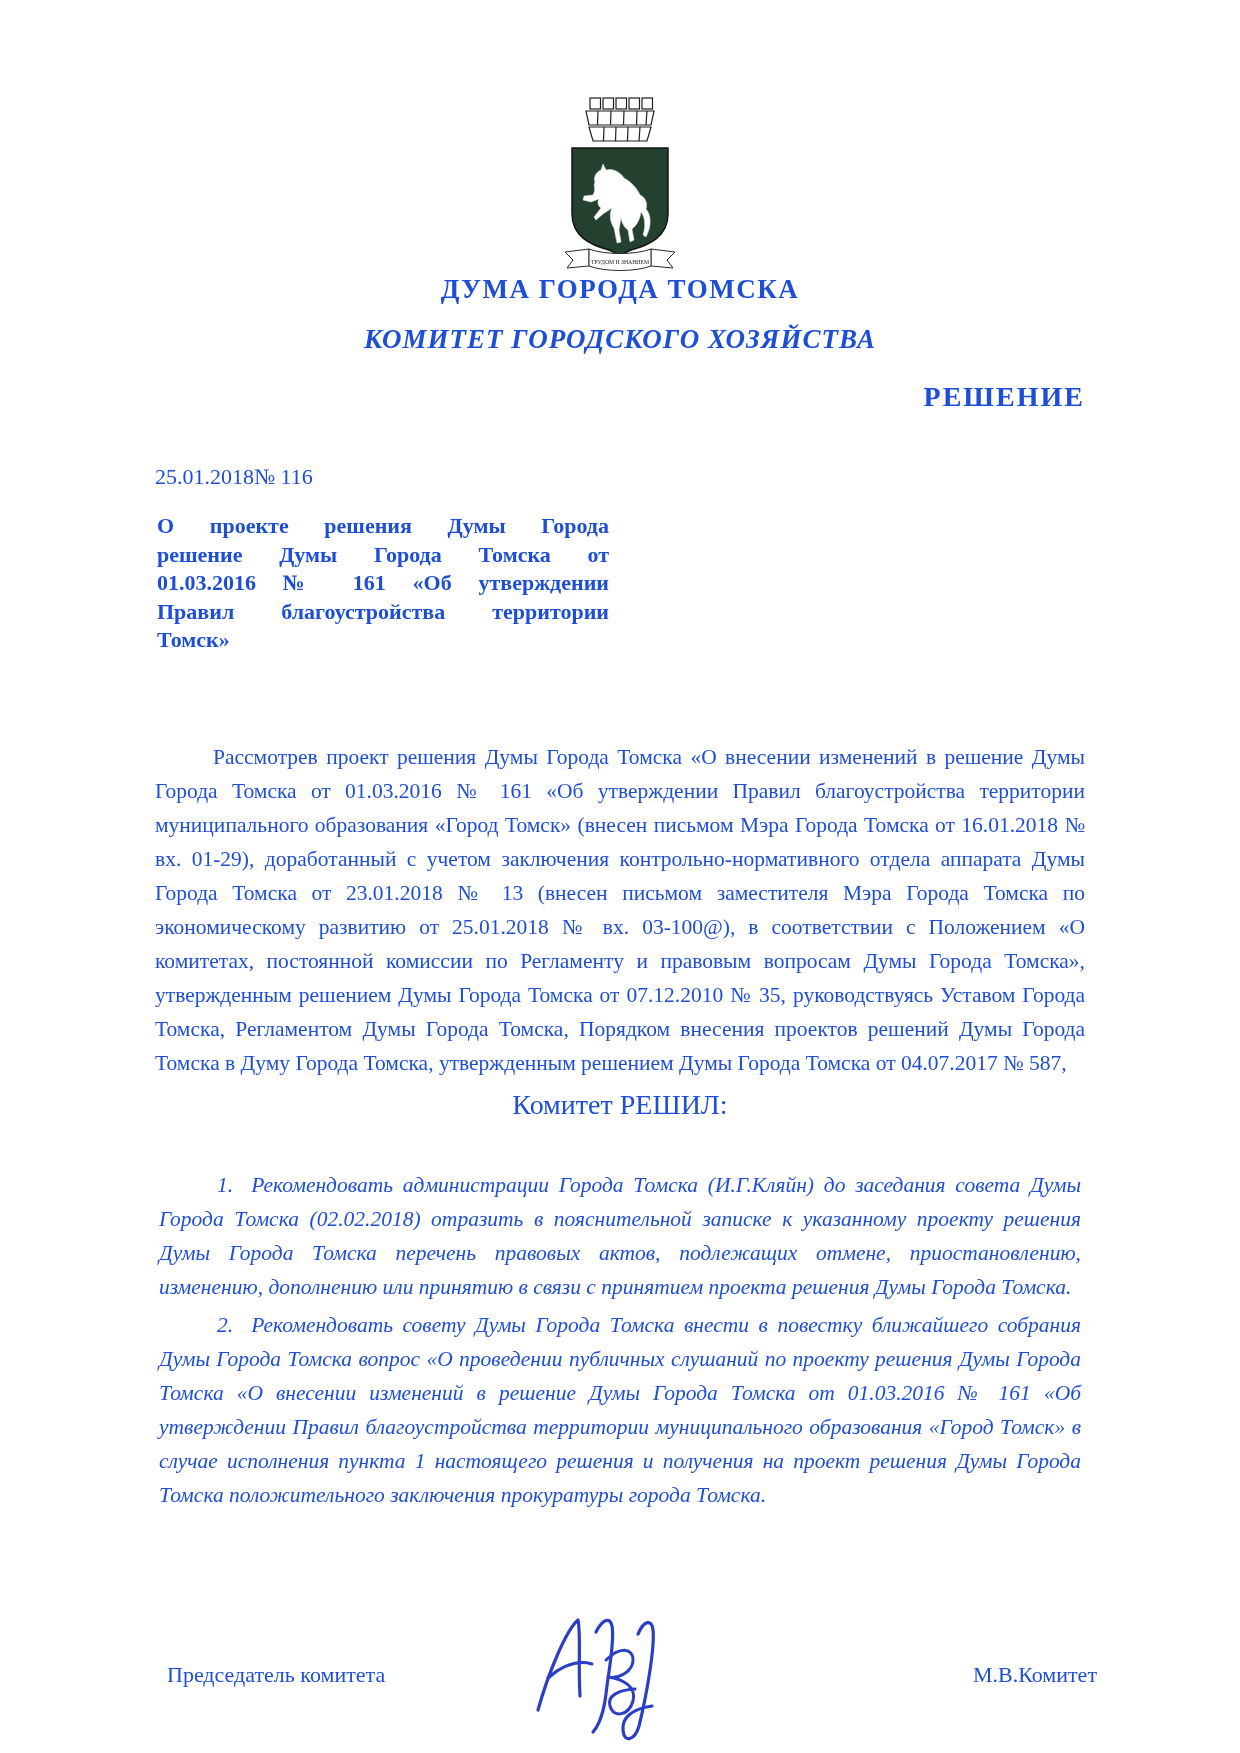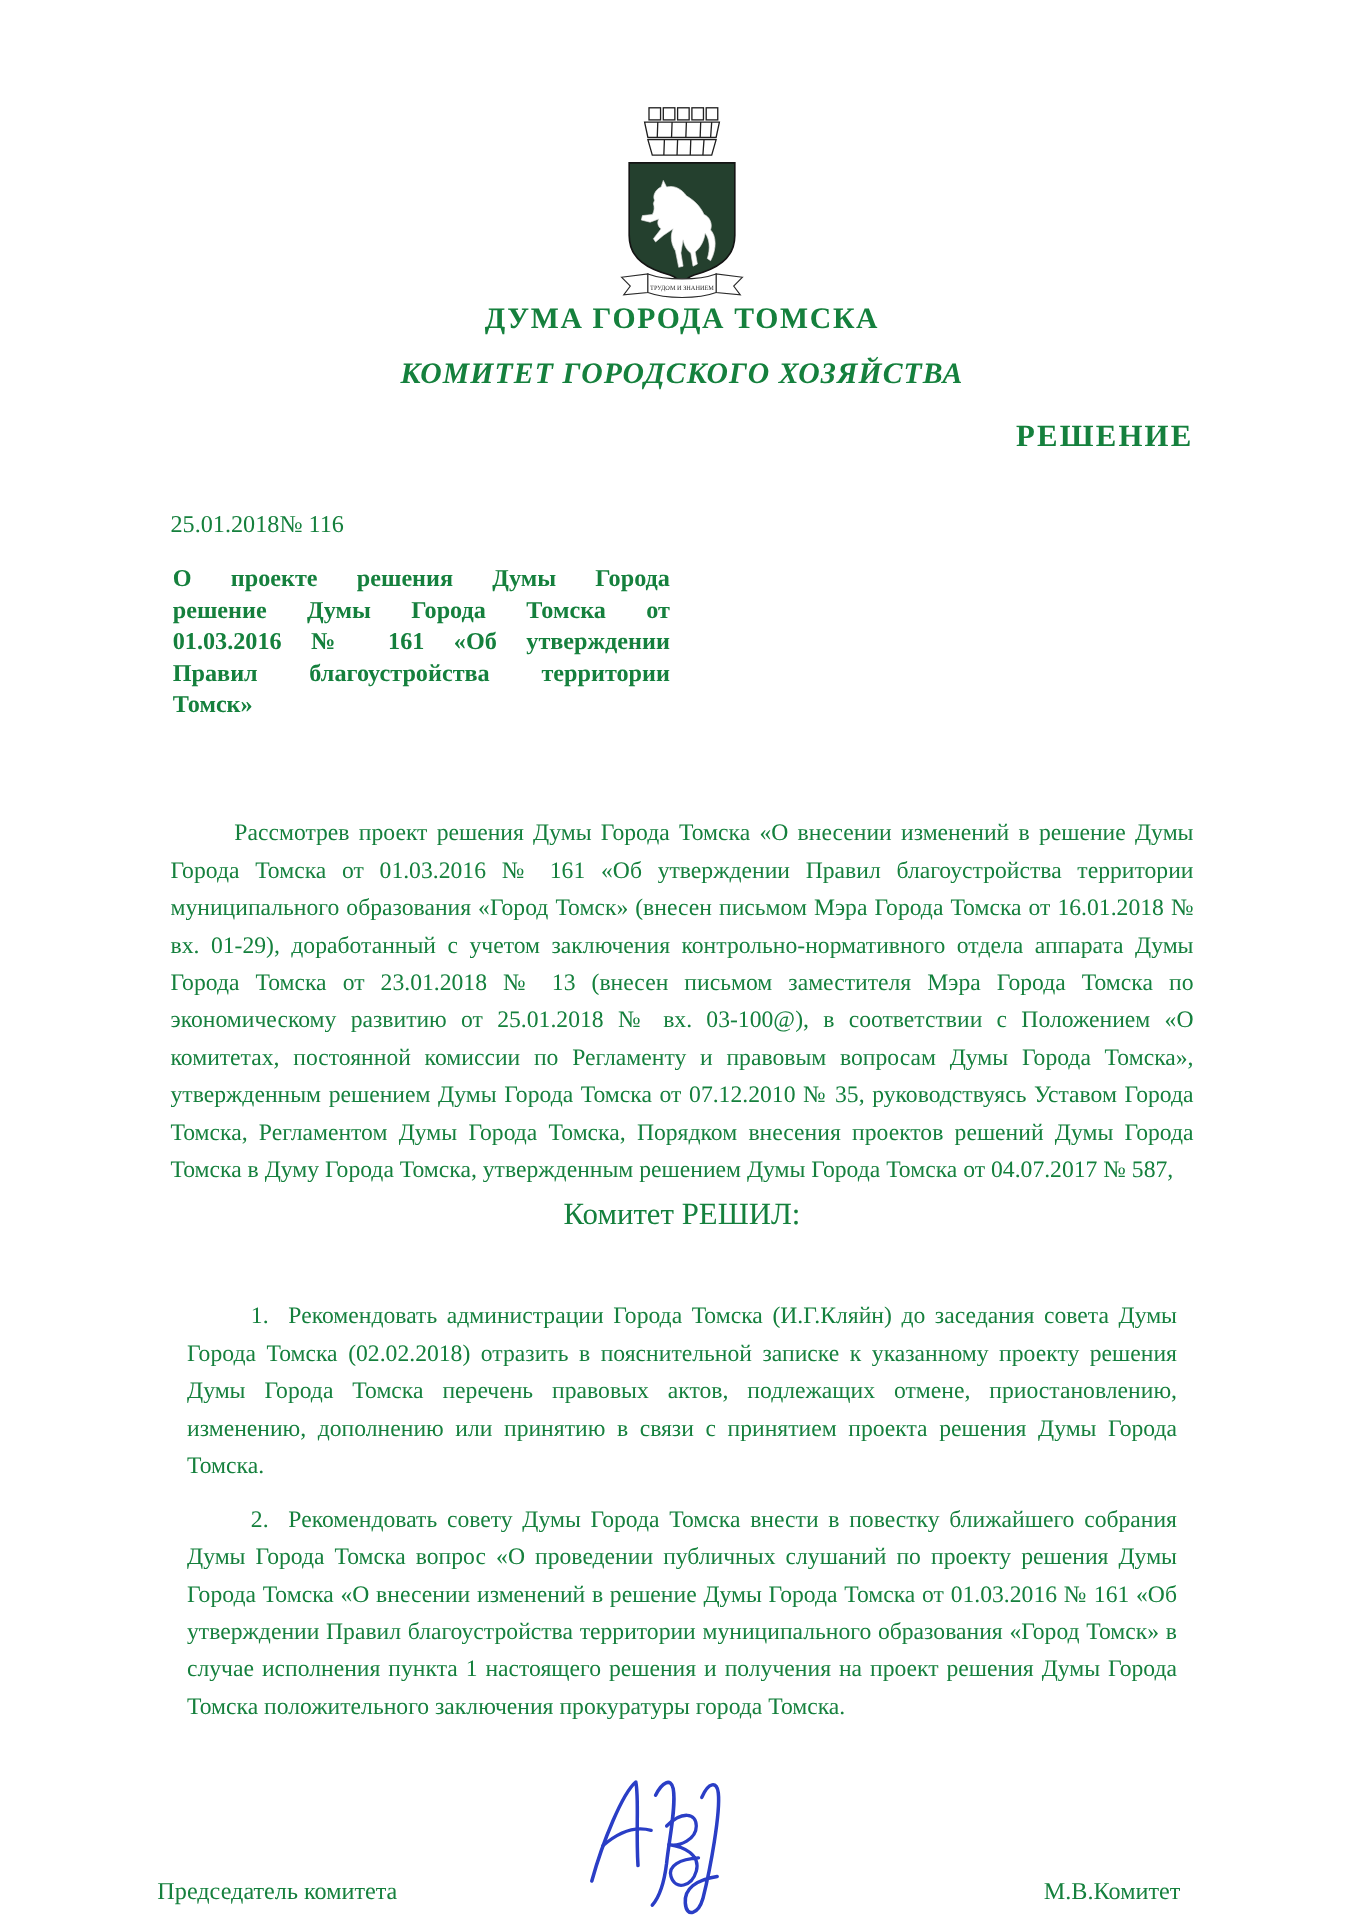--- a/index.html
+++ b/index.html
@@ -1,21 +1,21 @@
 <!DOCTYPE html>
 <html lang="ru"><head>
 <meta charset="utf-8">
 <style>
   html,body{margin:0;padding:0;background:#ffffff;}
   .page{
     position:relative;
     width:1240px;height:1753px;
     background:#ffffff;
     font-family:"Liberation Serif","DejaVu Serif",serif;
-    color:#15803d;
+    color:#1d4ed8;
     overflow:hidden;
   }
   .abs{position:absolute;}
 
   
   .emblem{left:535px;top:96px;width:170px;height:176px;}
   .h-org{left:155px;top:274px;width:930px;text-align:center;
          font-size:27px;font-weight:bold;letter-spacing:1.5px;}
   .h-committee{left:155px;top:324px;width:930px;text-align:center;
          font-size:27px;font-weight:bold;letter-spacing:1px;font-style:italic;}
@@ -33,26 +33,26 @@
   .subject-line.last{text-align-last:left;}
 
   
   .preamble{left:155px;top:740px;width:930px;
             font-size:21.5px;line-height:34px;
             text-align:justify;text-indent:58px;}
   .resolve-heading{left:155px;top:1089px;width:930px;text-align:center;
             font-size:28px;}
   .items{left:155px;top:1164px;width:930px;
          font-size:21.5px;line-height:34px;text-align:justify;}
-  .items p{margin:15px;text-indent:58px;}
+  .items p{margin:4px;text-indent:58px;font-style:italic;}
   .item-num{padding-right:18px;}
 
   
-  .sig-row{left:143px;top:1662px;width:930px;display:flex;
-           justify-content:space-between;font-size:22px;margin-top:44px;}
+  .sig-row{left:167px;top:1662px;width:930px;display:flex;
+           justify-content:space-between;font-size:22px;}
   .autograph{left:520px;top:1598px;width:180px;height:155px;}
 </style>
 </head>
 <body>
 
 <div class="page">
 
   <svg class="abs emblem" viewBox="0 0 170 176">
 
     <g fill="#ffffff" stroke="#1f1f1f" stroke-width="1.2">

